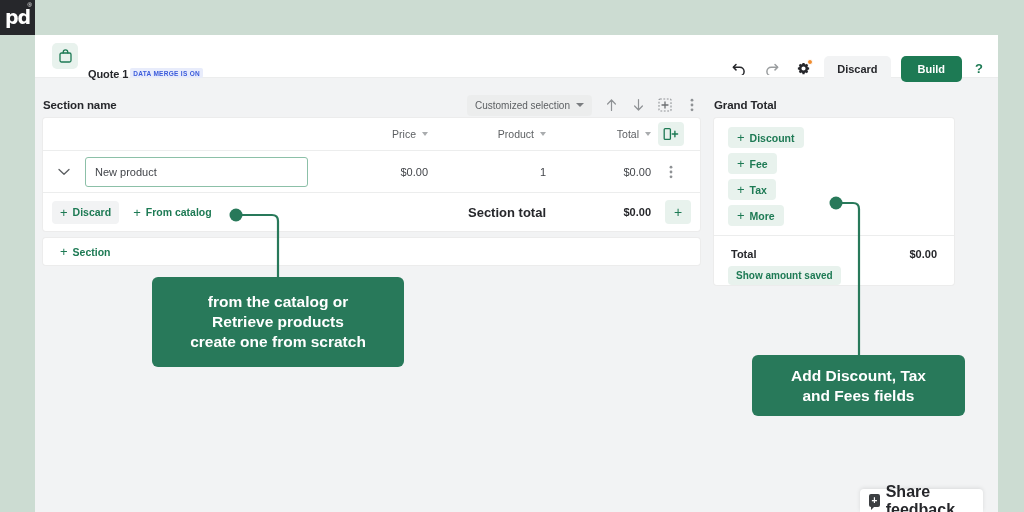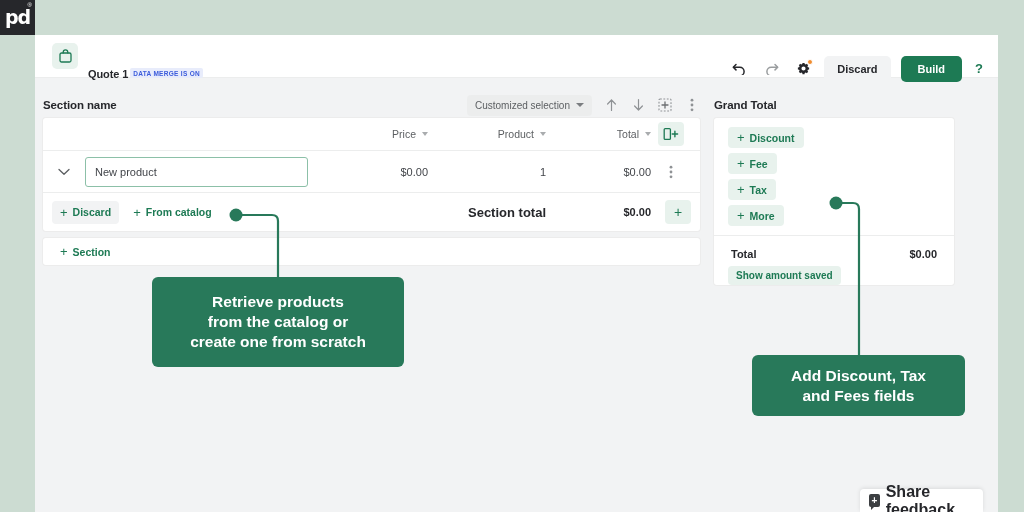--- a/index.html
+++ b/index.html
@@ -400,22 +400,22 @@
 
     <path d="M236 215 H272 Q278 215 278 221 V277" stroke="#28795a" stroke-width="2.2" fill="none"></path>
     <circle cx="236" cy="215" r="6.5" fill="#28795a"></circle>
 
     <path d="M836 203 H853 Q859 203 859 209 V355" stroke="#28795a" stroke-width="2.2" fill="none"></path>
     <circle cx="836" cy="203" r="6.5" fill="#28795a"></circle>
   </svg>
 
   <div class="callout callout-1">
     <div>
+      <div>from the catalog or</div>
       <div>Retrieve products</div>
-      <div>from the catalog or</div>
       <div>create one from scratch</div>
     </div>
   </div>
 
   <div class="callout callout-2">
     <div>
       <div>Add Discount, Tax</div>
       <div>and Fees fields</div>
     </div>
   </div>

